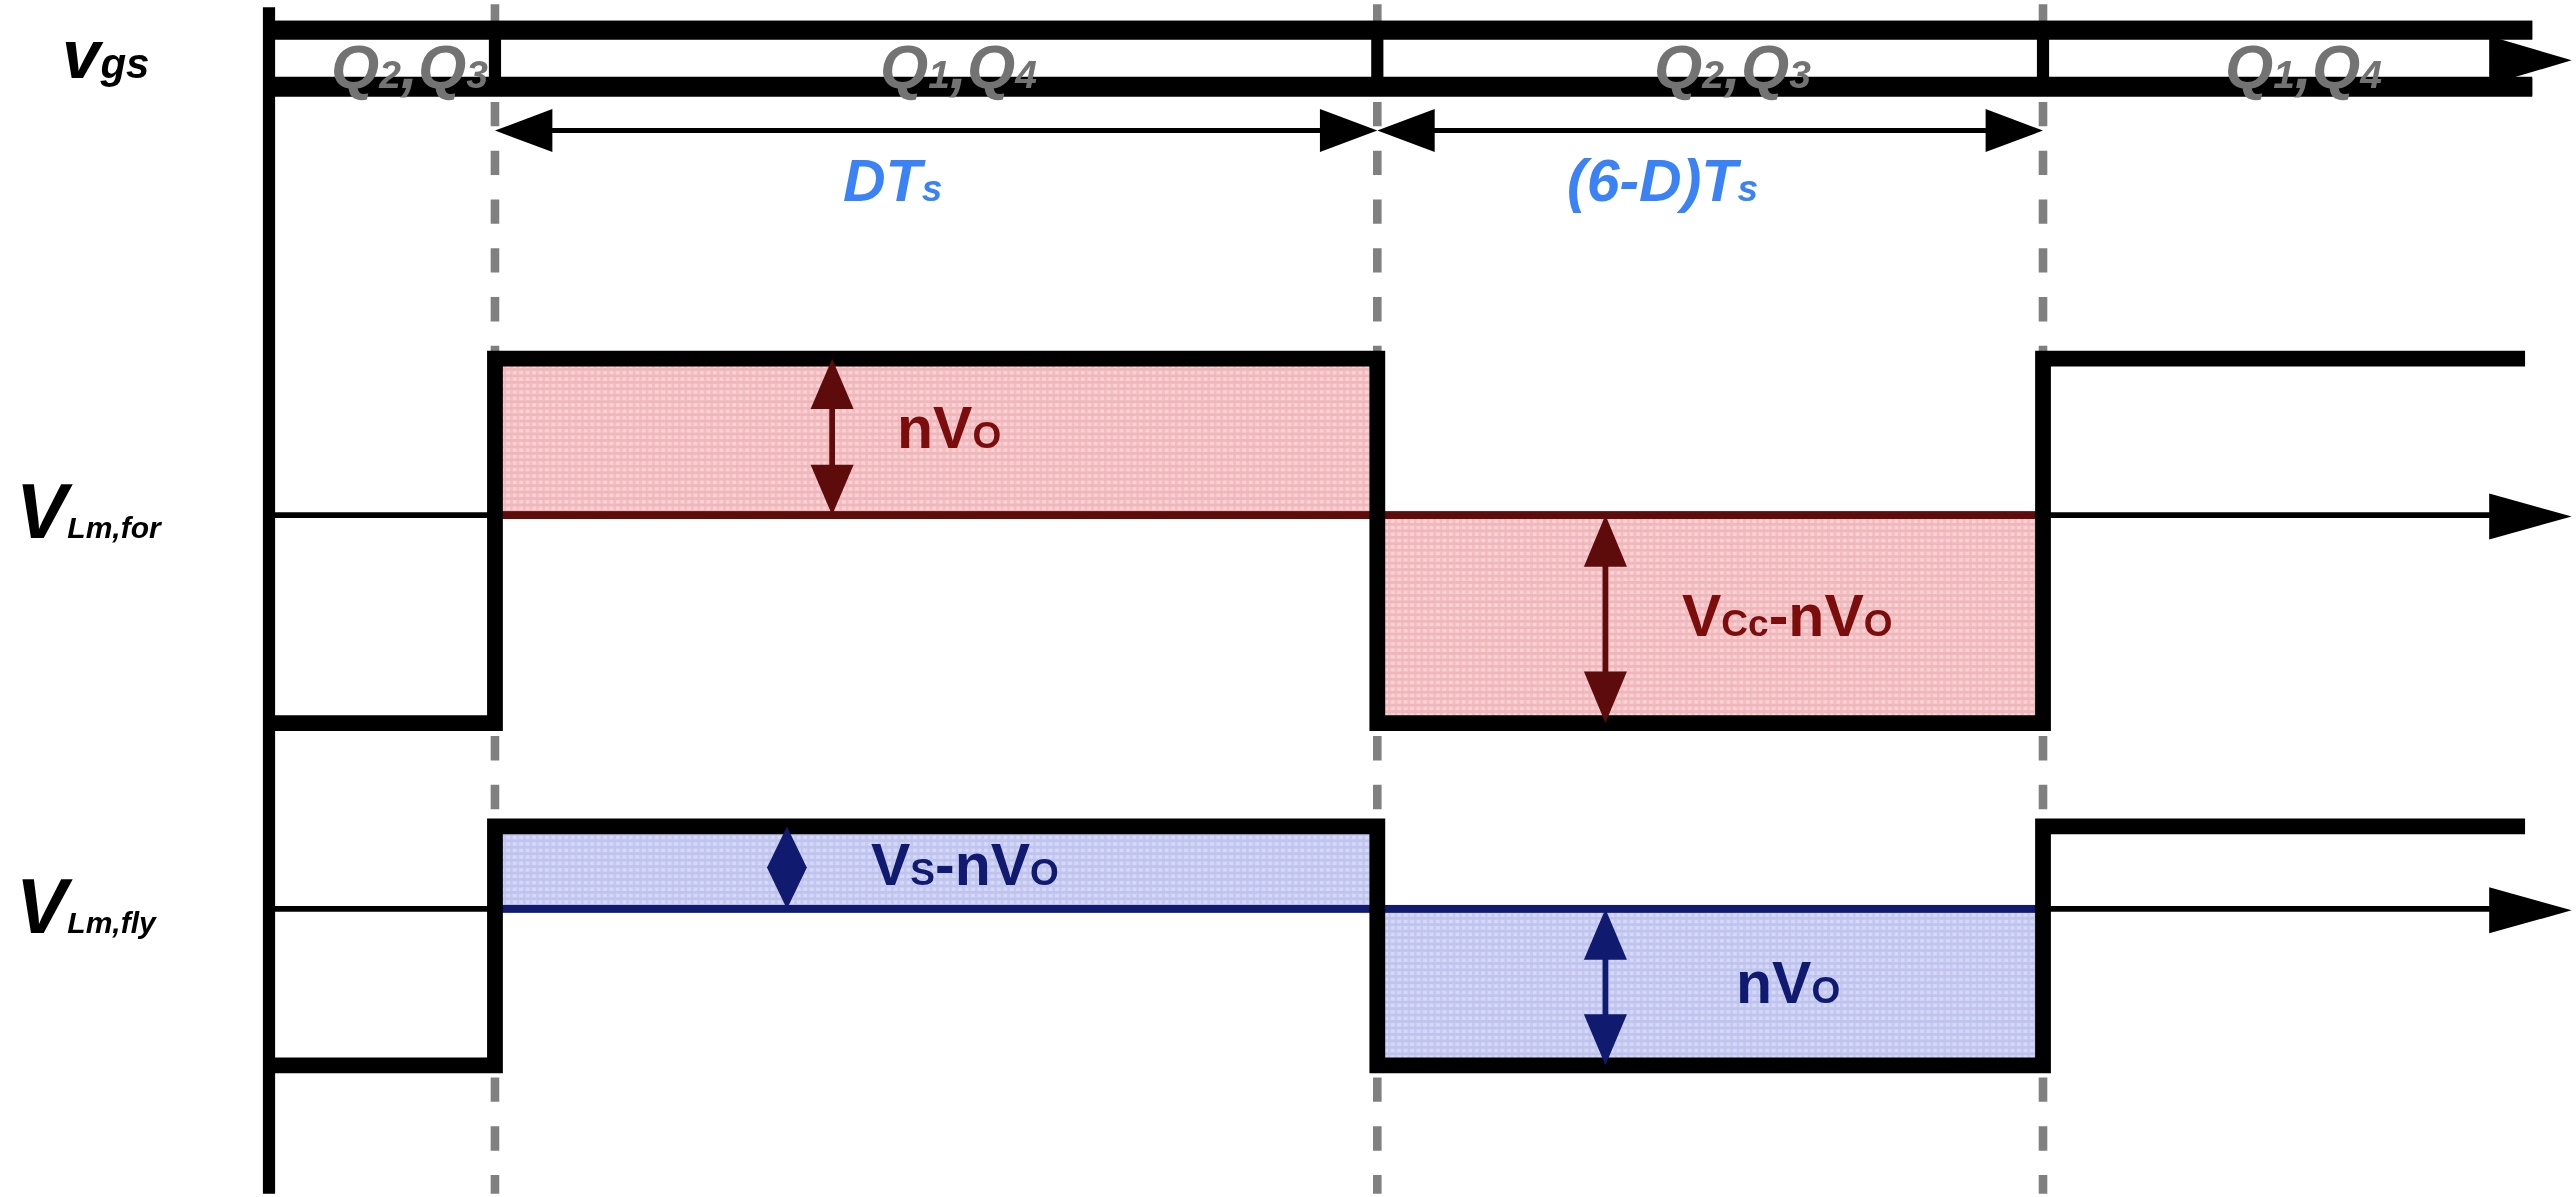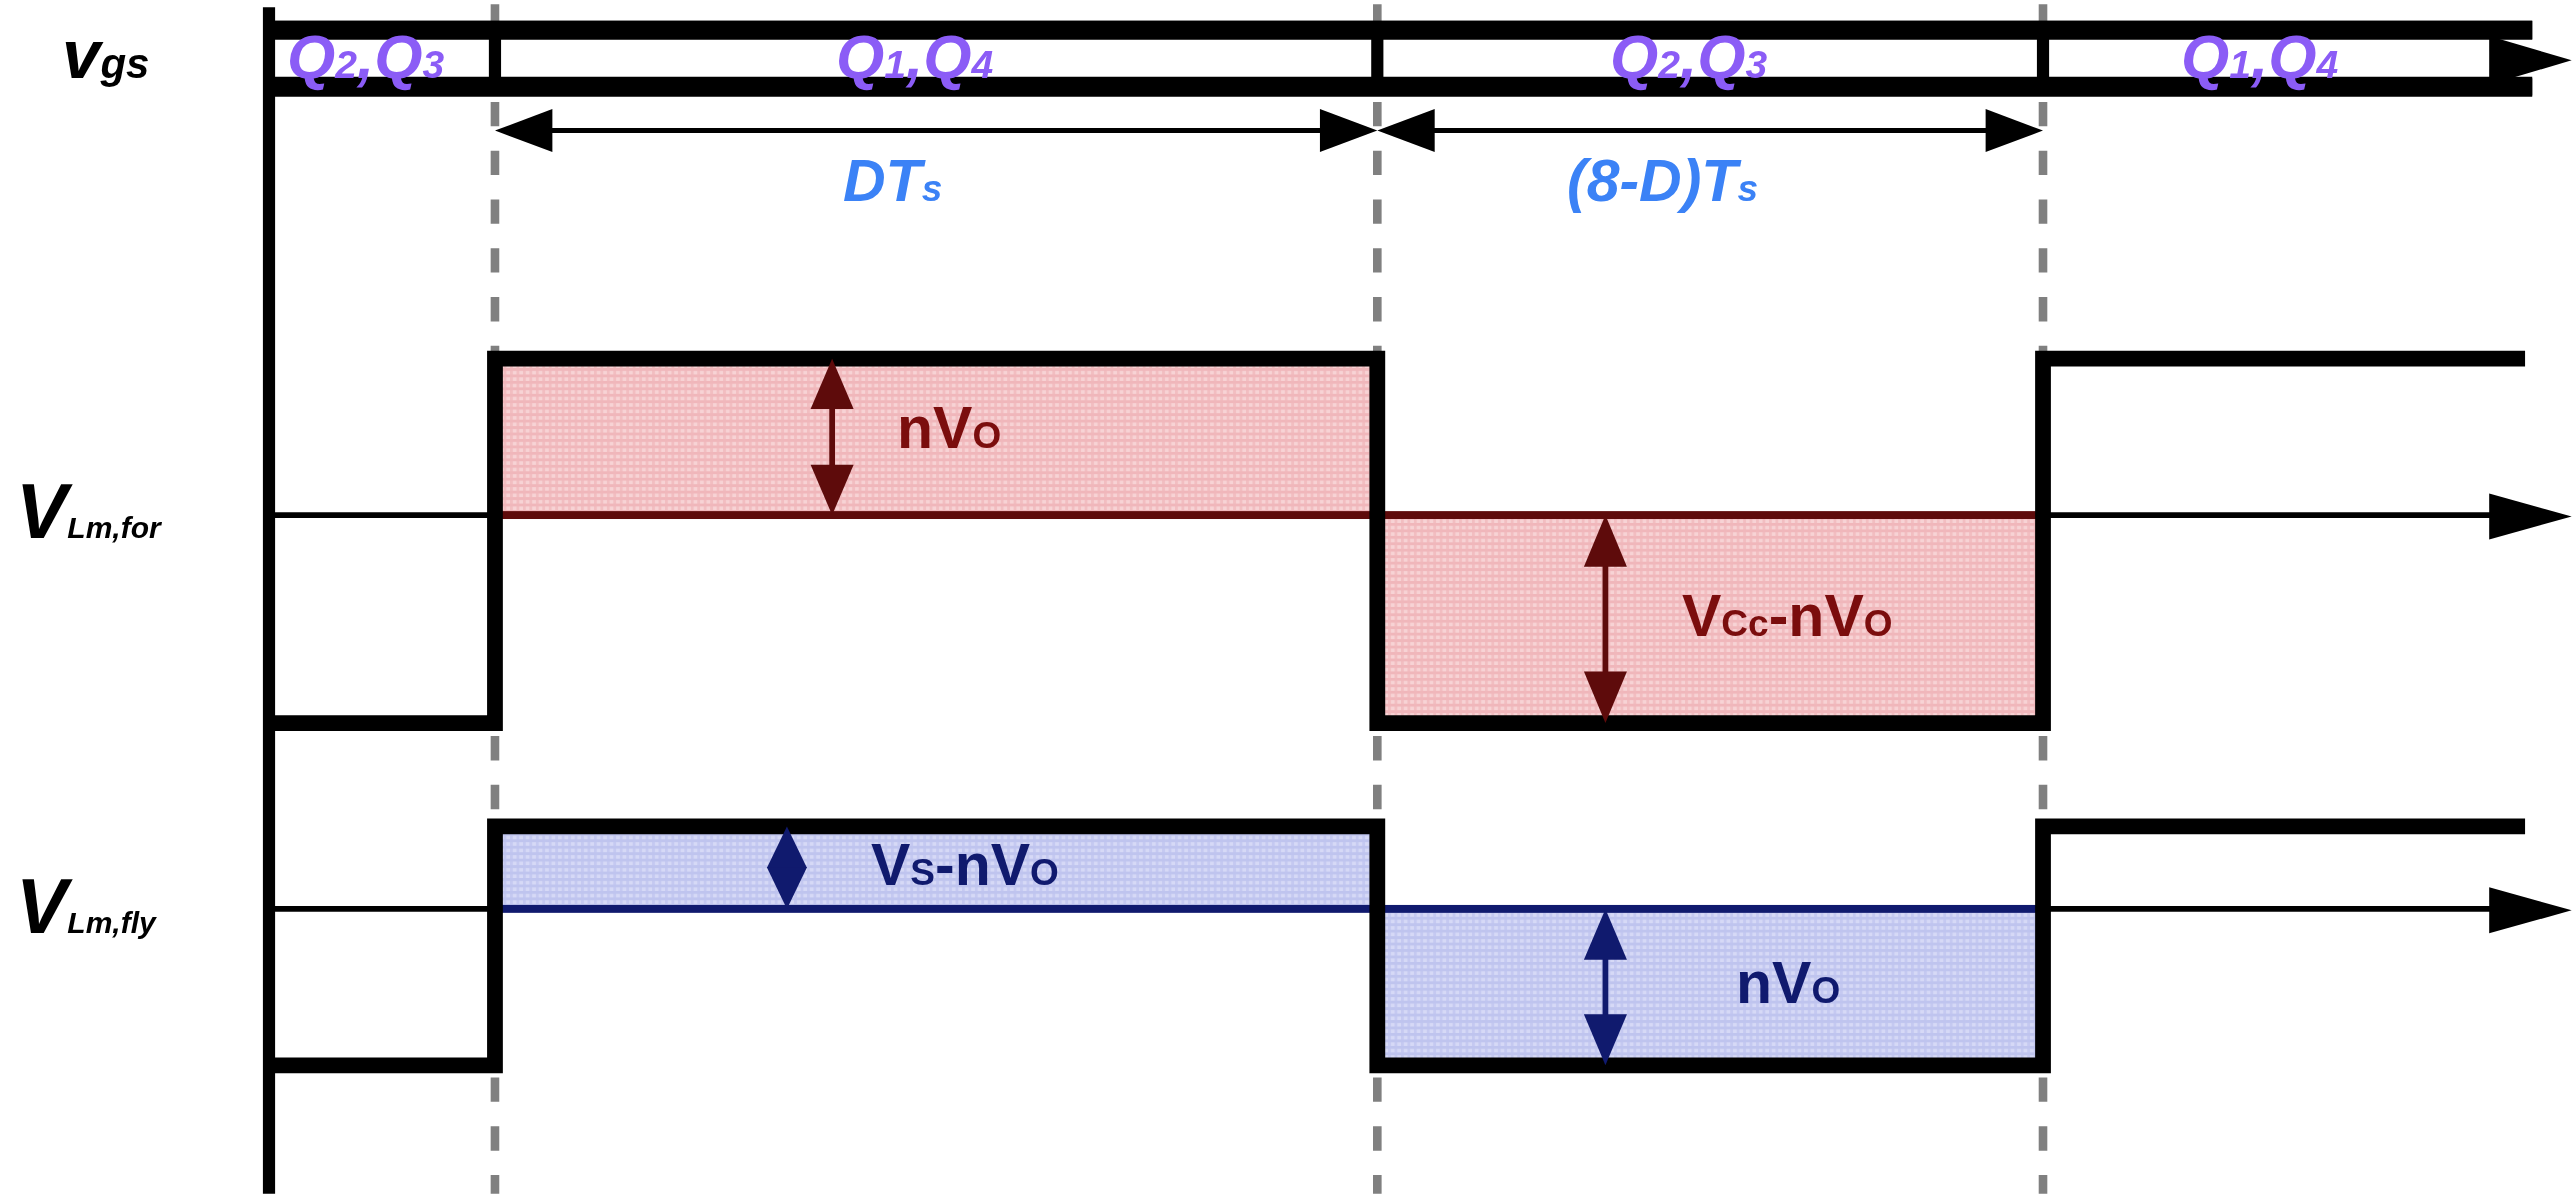--- a/index.html
+++ b/index.html
@@ -12,22 +12,22 @@
        font-family:"Liberation Sans",sans-serif;}
 
   
   .axislabel{font-weight:bold;font-style:italic;color:#000;}
   .axislabel .base{font-size:77px;}
   .axislabel .sub{font-size:30px;}
   .vgslabel .base{font-size:69px;}
   .vgslabel .sub{font-size:42px;}
 
   
-  .qlabel{font-weight:bold;font-style:italic;color:#8b5cf6;font-size:62px;
-          text-align:left;}
+  .qlabel{font-weight:bold;font-style:italic;color:#737373;font-size:62px;
+          text-align:right;margin-top:10px;}
   .qlabel .sub{font-size:39px;}
 
   
   .dlabel{font-weight:bold;font-style:italic;color:#3b82f6;font-size:59px;}
   .dlabel .sub{font-size:37px;}
 
   
   .mlabel{font-weight:bold;font-size:59px;}
   .mlabel .sub{font-size:37px;}
   .mred{color:#7b0d0d;}
@@ -156,21 +156,21 @@
 
 <div class="lbl qlabel" style="left:2181px; top:26px; width:201px;">
   <span>Q</span><span class="sub">1</span><span>,</span><span>Q</span><span class="sub">4</span>
 </div>
 
 <div class="lbl dlabel" style="left:843px; top:152px;">
   <span>DT</span><span class="sub">s</span>
 </div>
 
 <div class="lbl dlabel" style="left:1567px; top:152px;">
-  <span>(8-D)T</span><span class="sub">s</span>
+  <span>(6-D)T</span><span class="sub">s</span>
 </div>
 
 <div class="lbl axislabel" style="left:16px; top:473px;">
   <span class="base">V</span><span class="sub">Lm,for</span>
 </div>
 
 <div class="lbl mlabel mred" style="left:897px; top:399px;">
   <span>n</span><span>V</span><span class="sub">O</span>
 </div>
 

